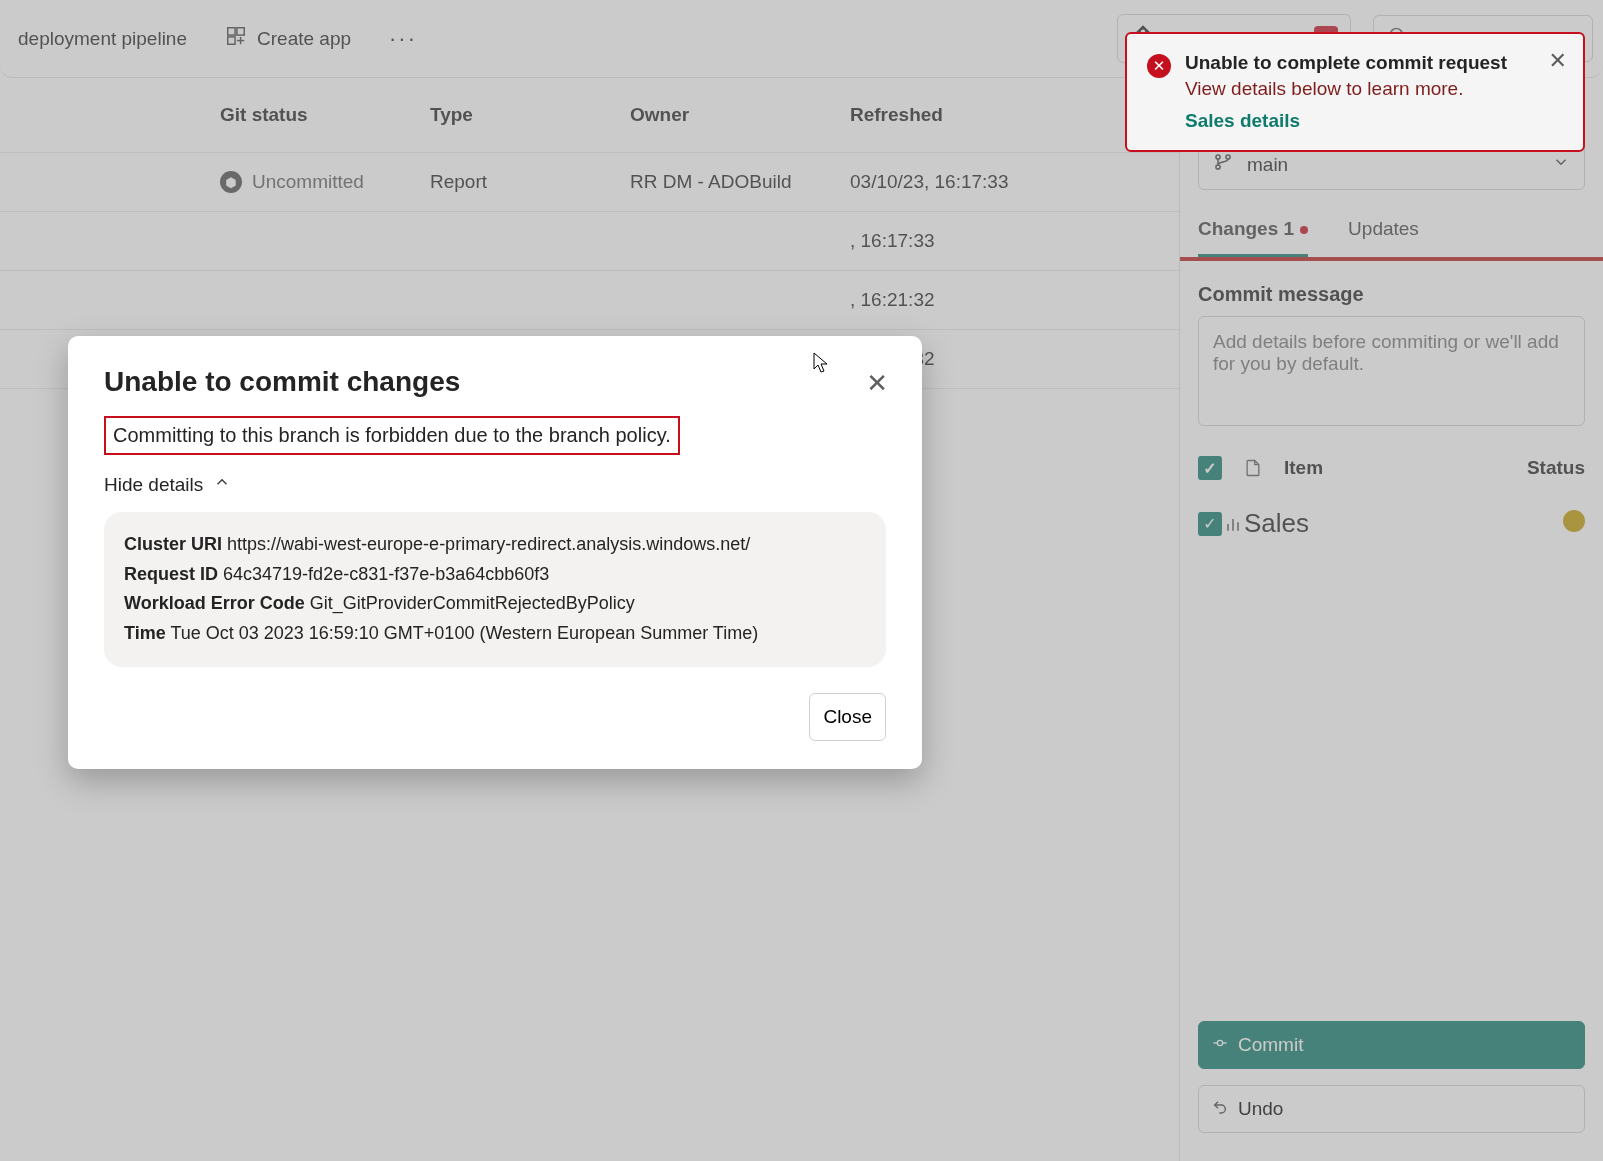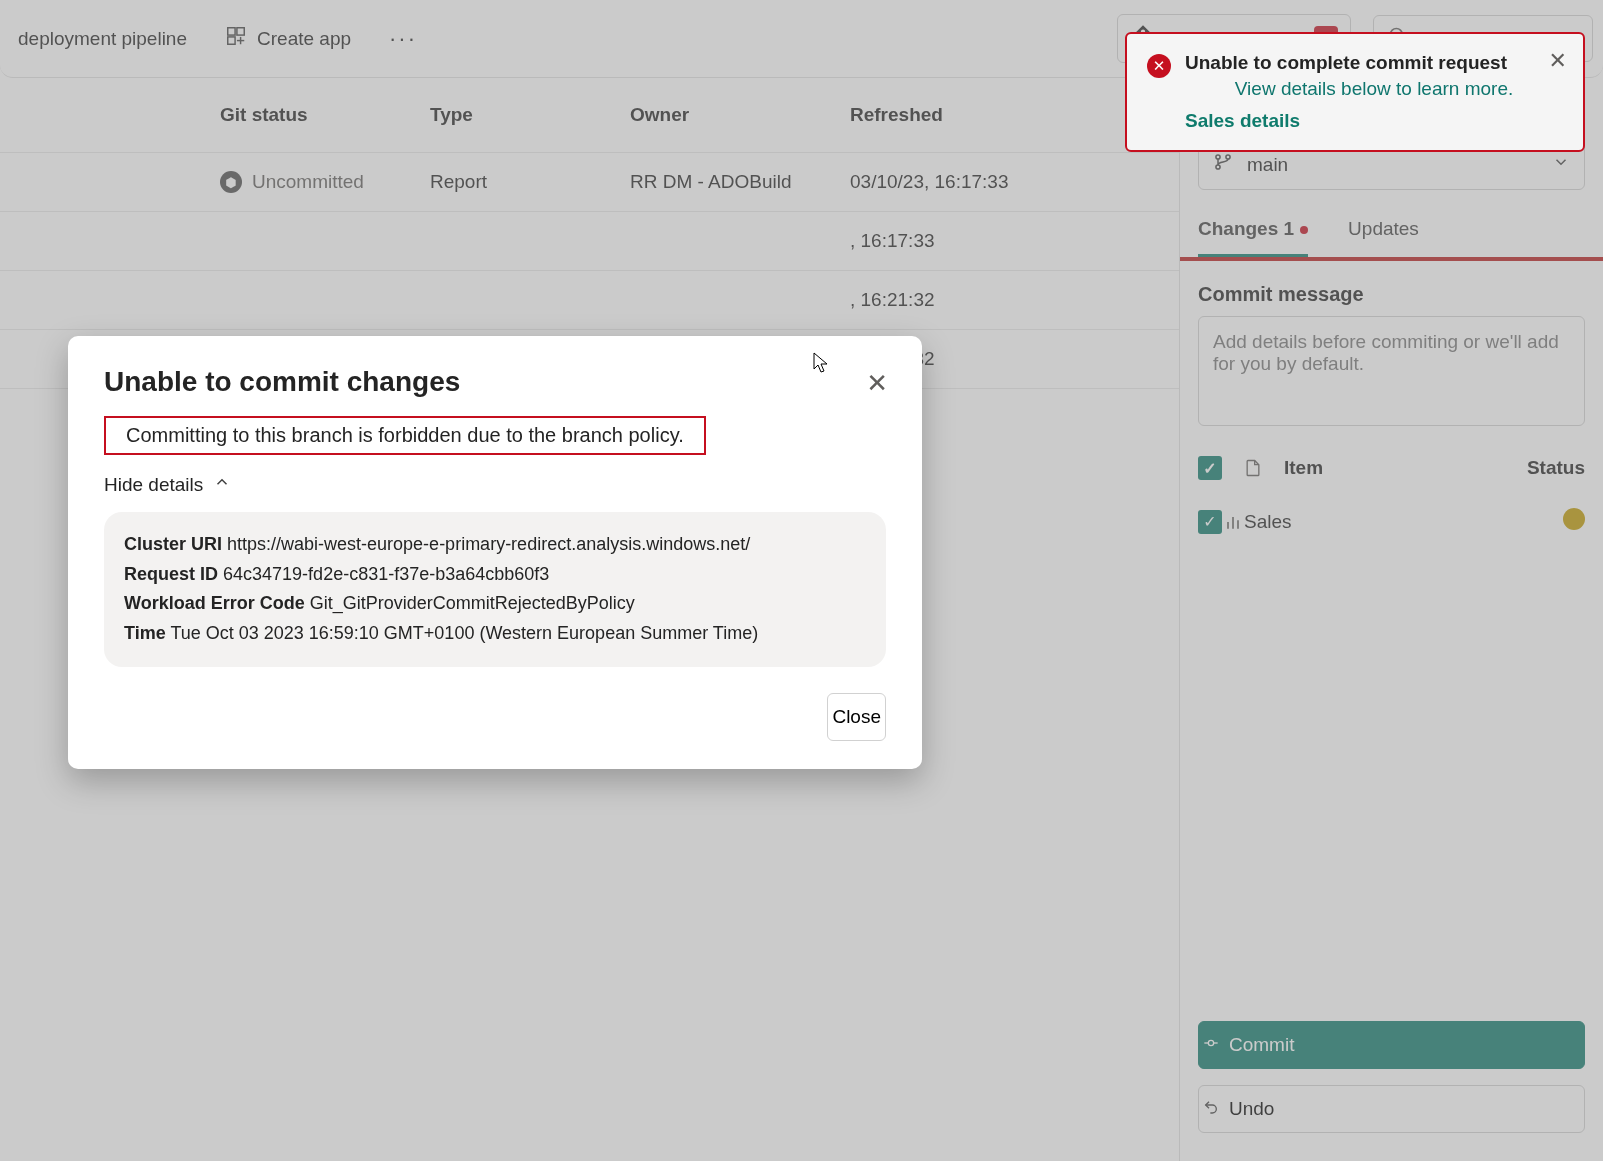--- a/index.html
+++ b/index.html
@@ -32,45 +32,45 @@
   .panel-title { font-size: 26px; font-weight: 600; }
   .branch-select { margin: 10px 18px; border: 1px solid #d1d1d1; border-radius: 6px; padding: 12px 14px; display: flex; align-items: center; gap: 14px; cursor: pointer; font-size: 19px; }
   .branch-select .chev { margin-left: auto; }
   .tabs { display: flex; gap: 40px; padding: 18px 18px 0 18px; font-size: 19px; border-bottom: 4px solid #b91c1c; }
   .tab { padding-bottom: 14px; cursor: pointer; color: #424242; }
   .tab.active { font-weight: 600; border-bottom: 3px solid #0f7b6c; }
   .tab .dot { display: inline-block; width: 8px; height: 8px; border-radius: 50%; background: #c50f1f; margin-left: 6px; vertical-align: middle; }
   .commit-label { padding: 22px 18px 10px 18px; font-size: 20px; font-weight: 600; }
   .commit-msg { margin: 0 18px; border: 1px solid #d1d1d1; border-radius: 6px; height: 110px; padding: 14px; font-size: 19px; color: #605e5c; resize: none; width: calc(100% - 36px); font-family: inherit; }
   .changes-header { display: flex; align-items: center; gap: 20px; padding: 30px 18px 12px 18px; font-size: 19px; font-weight: 600; }
-  .changes-row { display: flex; align-items: center; padding: 16px 18px; font-size: 19px; }
+  .changes-row { display: flex; align-items: center; padding: 16px 18px; font-size: 26px; }
   .checkbox { width: 24px; height: 24px; background: #0f7b6c; border-radius: 3px; display: inline-flex; align-items: center; justify-content: center; color: #fff; font-size: 16px; cursor: pointer; }
   .checkbox::after { content: "✓"; }
   .item-icon { width: 22px; display: inline-flex; justify-content: center; color: #605e5c; }
   .status-col { margin-left: auto; }
   .status-dot { width: 22px; height: 22px; border-radius: 50%; background: #c19c00; display: inline-block; }
   .panel-footer { margin-top: auto; padding: 22px 18px 28px 18px; display: flex; gap: 16px; flex-direction: column; }
-  .btn { border-radius: 6px; padding: 12px 4px; font-size: 19px; display: inline-flex; align-items: flex-start; gap: 10px; cursor: pointer; border: 1px solid #d1d1d1; background: #fff; }
+  .btn { border-radius: 6px; padding: 12px 13px; font-size: 19px; display: inline-flex; align-items: flex-start; gap: 10px; cursor: pointer; border: 1px solid #d1d1d1; background: #fff; }
   .btn-primary { background: #0f7b6c; color: #fff; border-color: #0f7b6c; }
 
   
   .toast { position: absolute; top: 32px; right: 18px; width: 460px; background: #f5f5f5; border: 2px solid #c50f1f; border-radius: 6px; padding: 18px 20px; display: flex; gap: 14px; z-index: 50; font-size: 19px; }
   .toast .msg { flex: 1; }
   .toast .title { font-weight: 600; margin-bottom: 4px; }
-  .toast .body { color: #0f766e; margin-bottom: 10px; text-align: center; }
+  .toast .body { color: #7f1d1d; margin-bottom: 10px; }
   .toast .link { color: #0f7b6c; font-weight: 600; cursor: pointer; }
   .toast .close { position: absolute; top: 14px; right: 16px; cursor: pointer; font-size: 22px; color: #605e5c; }
   .toast .err-ic { width: 24px; height: 24px; border-radius: 50%; background: #c50f1f; color: #fff; display: inline-flex; align-items: center; justify-content: center; font-size: 15px; flex-shrink: 0; margin-top: 2px; }
 
   
   .overlay { position: absolute; inset: 0; background: rgba(140,140,140,0.45); z-index: 40; }
   .dialog { position: absolute; left: 68px; top: 336px; width: 854px; background: #fff; border-radius: 10px; box-shadow: 0 12px 32px rgba(0,0,0,0.25); padding: 30px 36px 28px 36px; z-index: 45; }
   .dialog-title { font-size: 28px; font-weight: 600; margin-bottom: 18px; }
   .dialog-close { position: absolute; top: 32px; right: 34px; font-size: 26px; cursor: pointer; color: #605e5c; }
-  .dialog .reason-box { border: 2px solid #c50f1f; padding: 6px 20px; font-size: 20px; display: inline-block; margin-bottom: 18px; }
+  .dialog .reason-box { border: 2px solid #c50f1f; padding: 6px 7px; font-size: 20px; display: inline-block; margin-bottom: 18px; }
   .details-toggle { display: flex; align-items: center; gap: 10px; font-size: 19px; cursor: pointer; margin-bottom: 16px; }
   .details-pane { background: #f3f2f1; border-radius: 18px; padding: 18px 20px; font-size: 18px; line-height: 1.65; }
   .details-pane .row b { font-weight: 600; }
   .dialog-footer { display: flex; justify-content: flex-end; margin-top: 26px; }
 
   
   .cursor { position: absolute; left: 813px; top: 352px; z-index: 60; font-size: 18px; }
 
   
   .i-pipeline, .i-app, .i-more, .i-sc, .i-search, .i-refresh, .i-chev, .i-branch, .i-file, .i-bar, .i-commit, .i-undo, .i-up { display: inline-block; }

